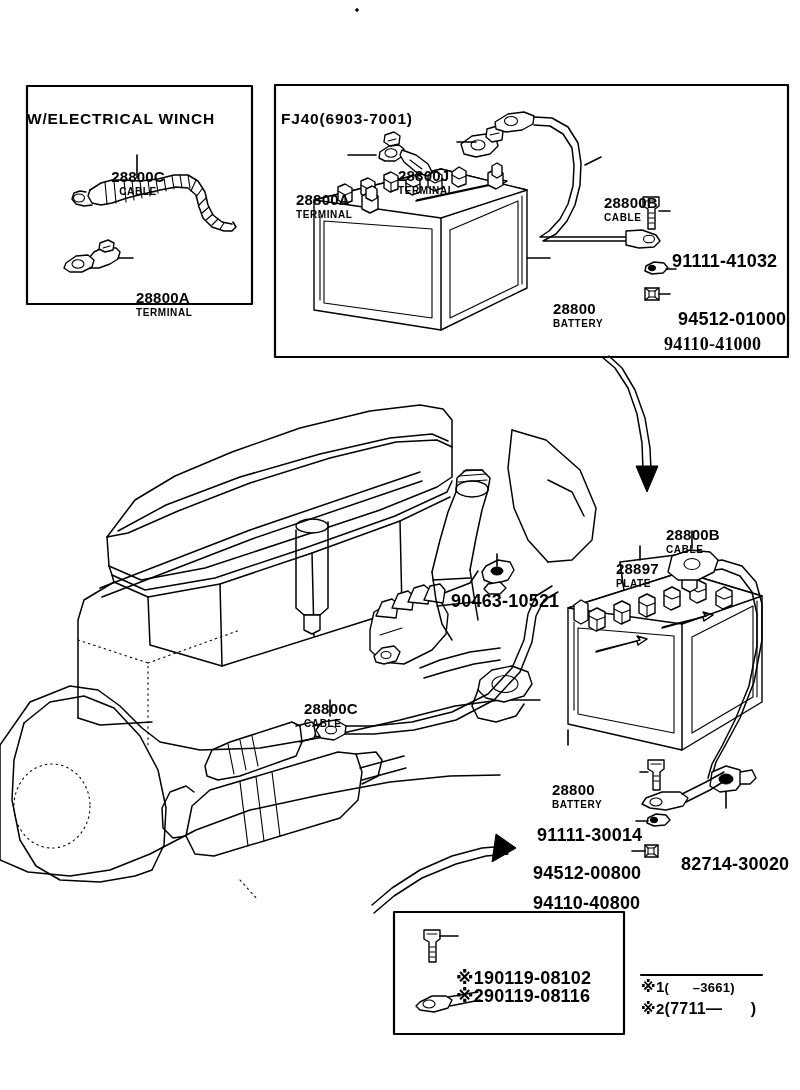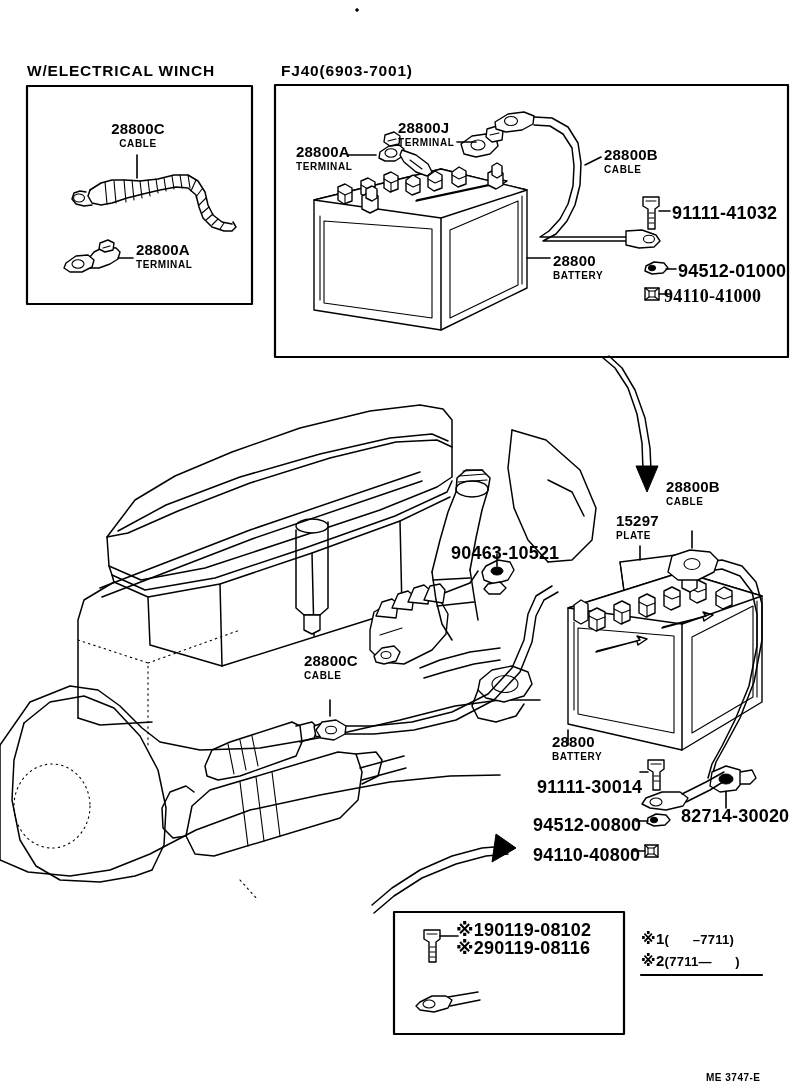--- a/index.html
+++ b/index.html
@@ -3,21 +3,21 @@
 <meta charset="utf-8">
 <title>Parts Diagram</title>
 <style>
   html,body{margin:0;padding:0;background:#ffffff;}
   body{
     width:800px;height:1090px;position:relative;overflow:hidden;
     font-family:"Liberation Sans","DejaVu Sans",sans-serif;
     color:#000;
   }
   #sheet{position:absolute;inset:0;width:800px;height:1090px;}
-  .lbl{position:absolute;white-space:pre;font-weight:bold;letter-spacing:.3px;}
+  .lbl{position:absolute;white-space:pre;font-weight:bold;letter-spacing:.3px;margin-top:48px;}
   .big{font-size:15px;font-weight:bold;letter-spacing:.2px;text-align:center;}
   .sub{font-size:10px;font-weight:bold;letter-spacing:.6px;}
   .pn{font-size:18px;font-weight:bold;letter-spacing:.2px;}
   .hdr{font-size:15.5px;font-weight:bold;letter-spacing:.8px;}
   .note{font-size:15px;font-weight:bold;}
   .foot{font-size:10px;font-weight:bold;letter-spacing:.5px;}
   .ctr{text-align:center;}
 </style>
 </head>
 <body>
@@ -440,30 +440,30 @@
 <div class="lbl pn" style="left:664px;top:286px;font-family:Liberation Serif, serif;">94110-41000</div>
 
 <div class="lbl pn" style="left:451px;top:543px;">90463-10521</div>
 
 <div class="lbl big" style="left:304px;top:652px;">28800C</div>
 <div class="lbl sub" style="left:304px;top:670px;">CABLE</div>
 
 <div class="lbl big" style="left:666px;top:478px;">28800B</div>
 <div class="lbl sub" style="left:666px;top:496px;">CABLE</div>
 
-<div class="lbl big" style="left:616px;top:512px;">15297</div>
+<div class="lbl big" style="left:616px;top:512px;">28897</div>
 <div class="lbl sub" style="left:616px;top:530px;">PLATE</div>
 
 <div class="lbl big" style="left:552px;top:733px;">28800</div>
 <div class="lbl sub" style="left:552px;top:751px;">BATTERY</div>
 
 <div class="lbl pn" style="left:537px;top:777px;">91111-30014</div>
 <div class="lbl pn" style="left:533px;top:815px;">94512-00800</div>
 <div class="lbl pn" style="left:533px;top:845px;">94110-40800</div>
 <div class="lbl pn" style="left:681px;top:806px;">82714-30020</div>
 
 <div class="lbl pn" style="left:456px;top:919px;"><span>※1</span><span>90119-08102</span></div>
 <div class="lbl pn" style="left:456px;top:937px;"><span>※2</span><span>90119-08116</span></div>
 
-<div class="lbl note" style="left:641px;top:930px;"><span>※1</span><span style="font-size:13px;">(      –7711)</span></div>
-<div class="lbl note" style="left:641px;top:952px;"><span>※2</span><span style="font-size:13px;">(7711—      )</span></div>
+<div class="lbl note" style="left:641px;top:930px;"><span>※1</span><span style="font-size:13px;">(      –3661)</span></div>
+<div class="lbl note" style="left:641px;top:952px;"><span>※2</span><span style="font-size:16px;">(7711—      )</span></div>
 
 <div class="lbl foot" style="left:706px;top:1072px;">ME 3747-E</div>
 
 </body></html>

